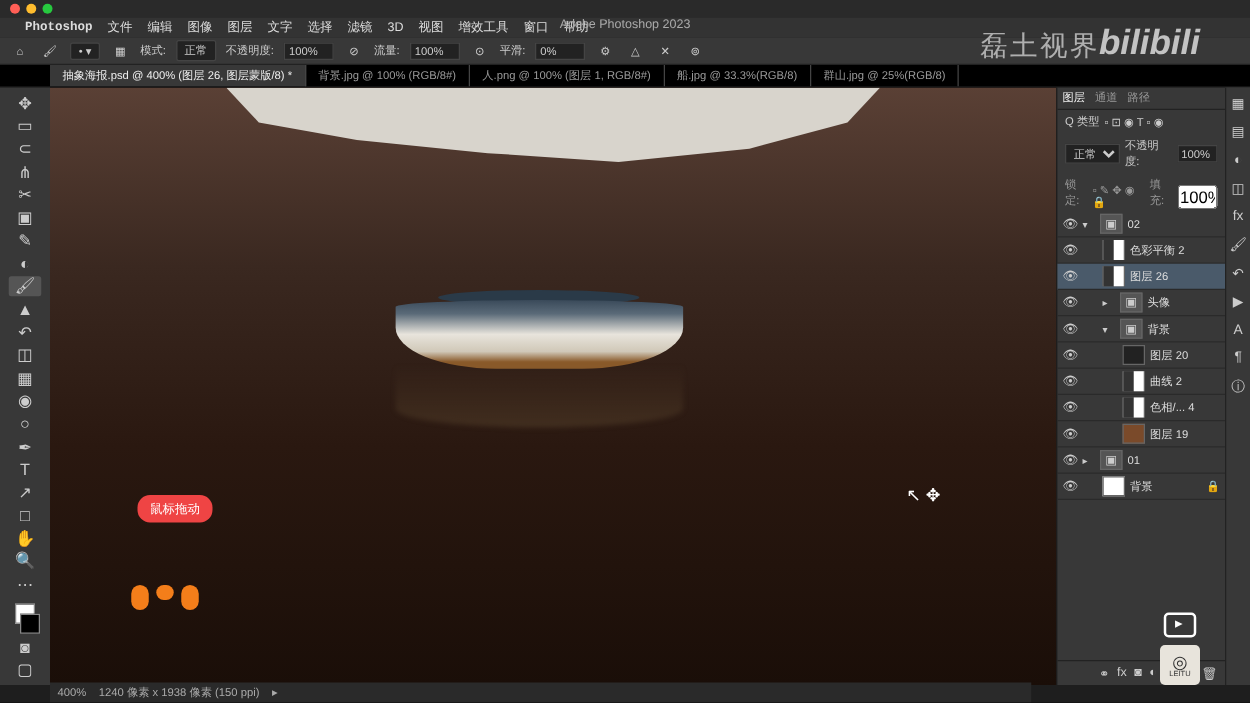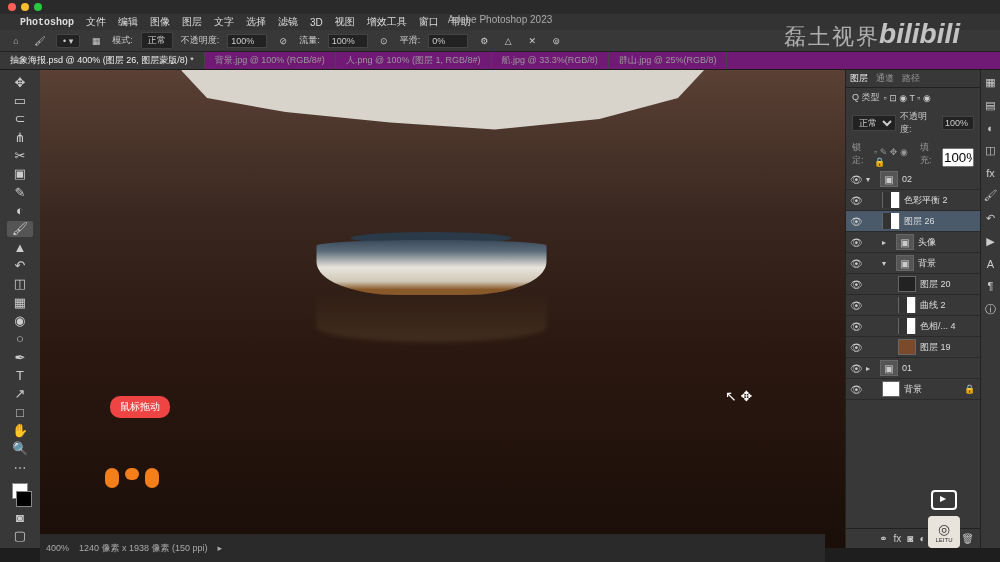--- a/index.html
+++ b/index.html
@@ -11,21 +11,21 @@
 .mac-min { background: #ffbd2e; }
 .mac-max { background: #27c93f; }
 .menubar { height: 16px; background: #333; display: flex; align-items: center; padding: 0 8px; gap: 12px; font-size: 10px; color: #ddd; }
 .menubar .apple { font-size: 12px; }
 .menubar .app-name { font-weight: bold; font-family: Liberation Mono, monospace; }
 .window-title { position: absolute; top: 14px; left: 50%; transform: translateX(-50%); font-size: 10px; color: #aaa; z-index: 10; }
 .options-bar { height: 22px; background: #383838; border-bottom: 1px solid #222; display: flex; align-items: center; padding: 0 8px; gap: 8px; font-size: 9px; color: #ccc; }
 .options-bar .icon-btn { width: 16px; height: 16px; display: flex; align-items: center; justify-content: center; color: #ccc; }
 .options-bar .sel { background: #222; padding: 1px 6px; border-radius: 2px; border: 1px solid #444; }
 .options-bar input { background: #222; border: 1px solid #444; color: #ccc; width: 40px; padding: 1px 3px; font-size: 9px; }
-.tabs-bar { height: 18px; background: #701a75; border-bottom: 1px solid #1a1a1a; display: flex; align-items: flex-end; font-size: 9px; color: #999; }
+.tabs-bar { height: 18px; background: #000000; border-bottom: 1px solid #1a1a1a; display: flex; align-items: flex-end; padding-left: 40px; font-size: 9px; color: #999; }
 .tab { padding: 2px 10px; border-right: 1px solid #444; white-space: nowrap; }
 .tab.active { background: #383838; color: #eee; }
 .main-area { position: absolute; top: 70px; left: 0; right: 0; bottom: 14px; display: flex; }
 .left-tools { width: 40px; background: #383838; display: flex; flex-direction: column; align-items: center; padding: 4px 0; gap: 2px; }
 .tool { width: 26px; height: 22px; display: flex; align-items: center; justify-content: center; border-radius: 2px; color: #ccc; font-size: 13px; }
 .tool.active { background: #555; }
 .tool-swatch { display: flex; flex-direction: column; align-items: center; margin-top: 6px; }
 .swatch-box { width: 16px; height: 16px; border: 1px solid #888; }
 .canvas-area { flex: 1; background: #0a0a0a; position: relative; overflow: hidden; }
 .canvas-content { position: absolute; inset: 0; background: linear-gradient(180deg, #5a4035 0%, #3a2820 30%, #2a1810 60%, #1a0e08 100%); }
@@ -47,21 +47,21 @@
 .eye { width: 12px; font-size: 10px; color: #ccc; }
 .indent { width: 12px; }
 .chevron { width: 10px; font-size: 8px; color: #ccc; }
 .folder-icon, .thumb { width: 18px; height: 16px; background: #555; border: 1px solid #666; display: flex; align-items: center; justify-content: center; font-size: 10px; }
 .thumb.white { background: #fff; }
 .thumb.dark { background: #222; }
 .thumb.pair { display: flex; }
 .thumb.pair div { width: 9px; height: 16px; }
 .layer-name { flex: 1; color: #ddd; font-size: 9px; white-space: nowrap; overflow: hidden; }
 .panel-footer { margin-top: auto; height: 20px; border-top: 1px solid #222; display: flex; align-items: center; justify-content: flex-end; gap: 6px; padding: 0 6px; font-size: 10px; color: #ccc; }
-.status-bar { position: absolute; bottom: 0; left: 40px; right: 175px; height: 28px; background: #2a2a2a; display: flex; align-items: center; padding: 0 6px; font-size: 9px; color: #aaa; gap: 10px; }
+.status-bar { position: absolute; bottom: 0; left: 40px; right: 175px; height: 16px; background: #2a2a2a; display: flex; align-items: center; padding: 0 6px; font-size: 9px; color: #aaa; gap: 10px; }
 .tooltip-badge { position: absolute; bottom: 130px; left: 70px; background: #ef4444; color: #fff; padding: 4px 10px; border-radius: 10px; font-size: 10px; }
 .logo-shape { position: absolute; bottom: 60px; left: 65px; display: flex; gap: 6px; }
 .logo-shape .blob { width: 14px; height: 20px; background: #f47e1a; border-radius: 7px; }
 .logo-shape .blob.small { height: 12px; }
 .watermark-text { position: absolute; top: 22px; right: 120px; font-size: 22px; font-weight: normal; color: rgba(255,255,255,0.6); letter-spacing: 2px; }
 .watermark-bili { position: absolute; top: 18px; right: 40px; font-size: 28px; font-weight: bold; font-style: italic; color: rgba(255,255,255,0.7); }
 .bottom-right { position: absolute; bottom: 14px; right: 40px; display: flex; flex-direction: column; align-items: center; gap: 6px; }
 .tv-icon { width: 26px; height: 20px; border: 2px solid #fff; border-radius: 4px; position: relative; }
 .tv-icon::before { content: "▸"; position: absolute; left: 7px; top: -1px; color: #fff; font-size: 12px; }
 .leitu-badge { width: 32px; height: 32px; background: #e8e4dc; border-radius: 4px; display: flex; flex-direction: column; align-items: center; justify-content: center; font-size: 6px; color: #333; }

